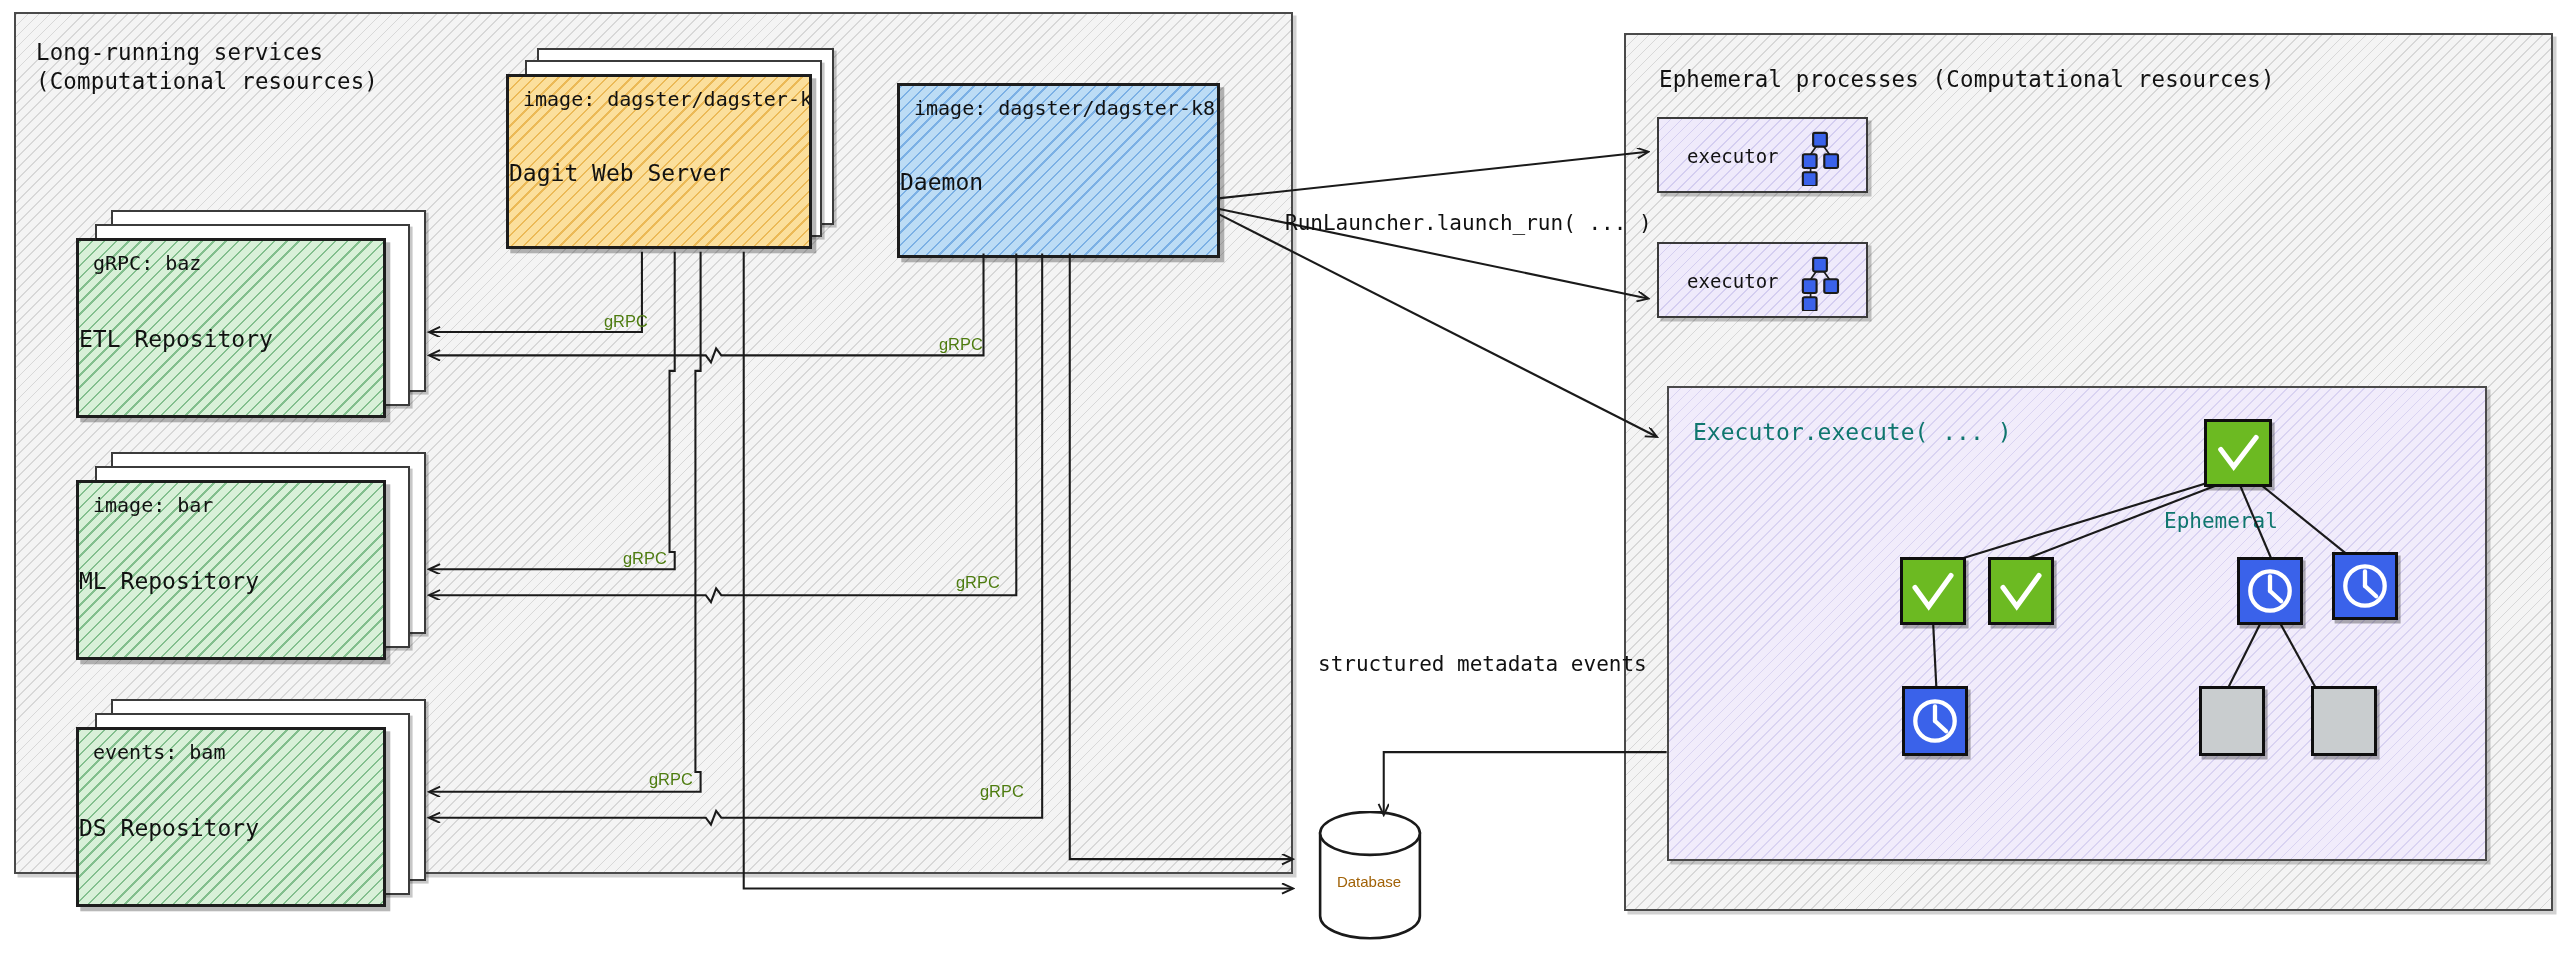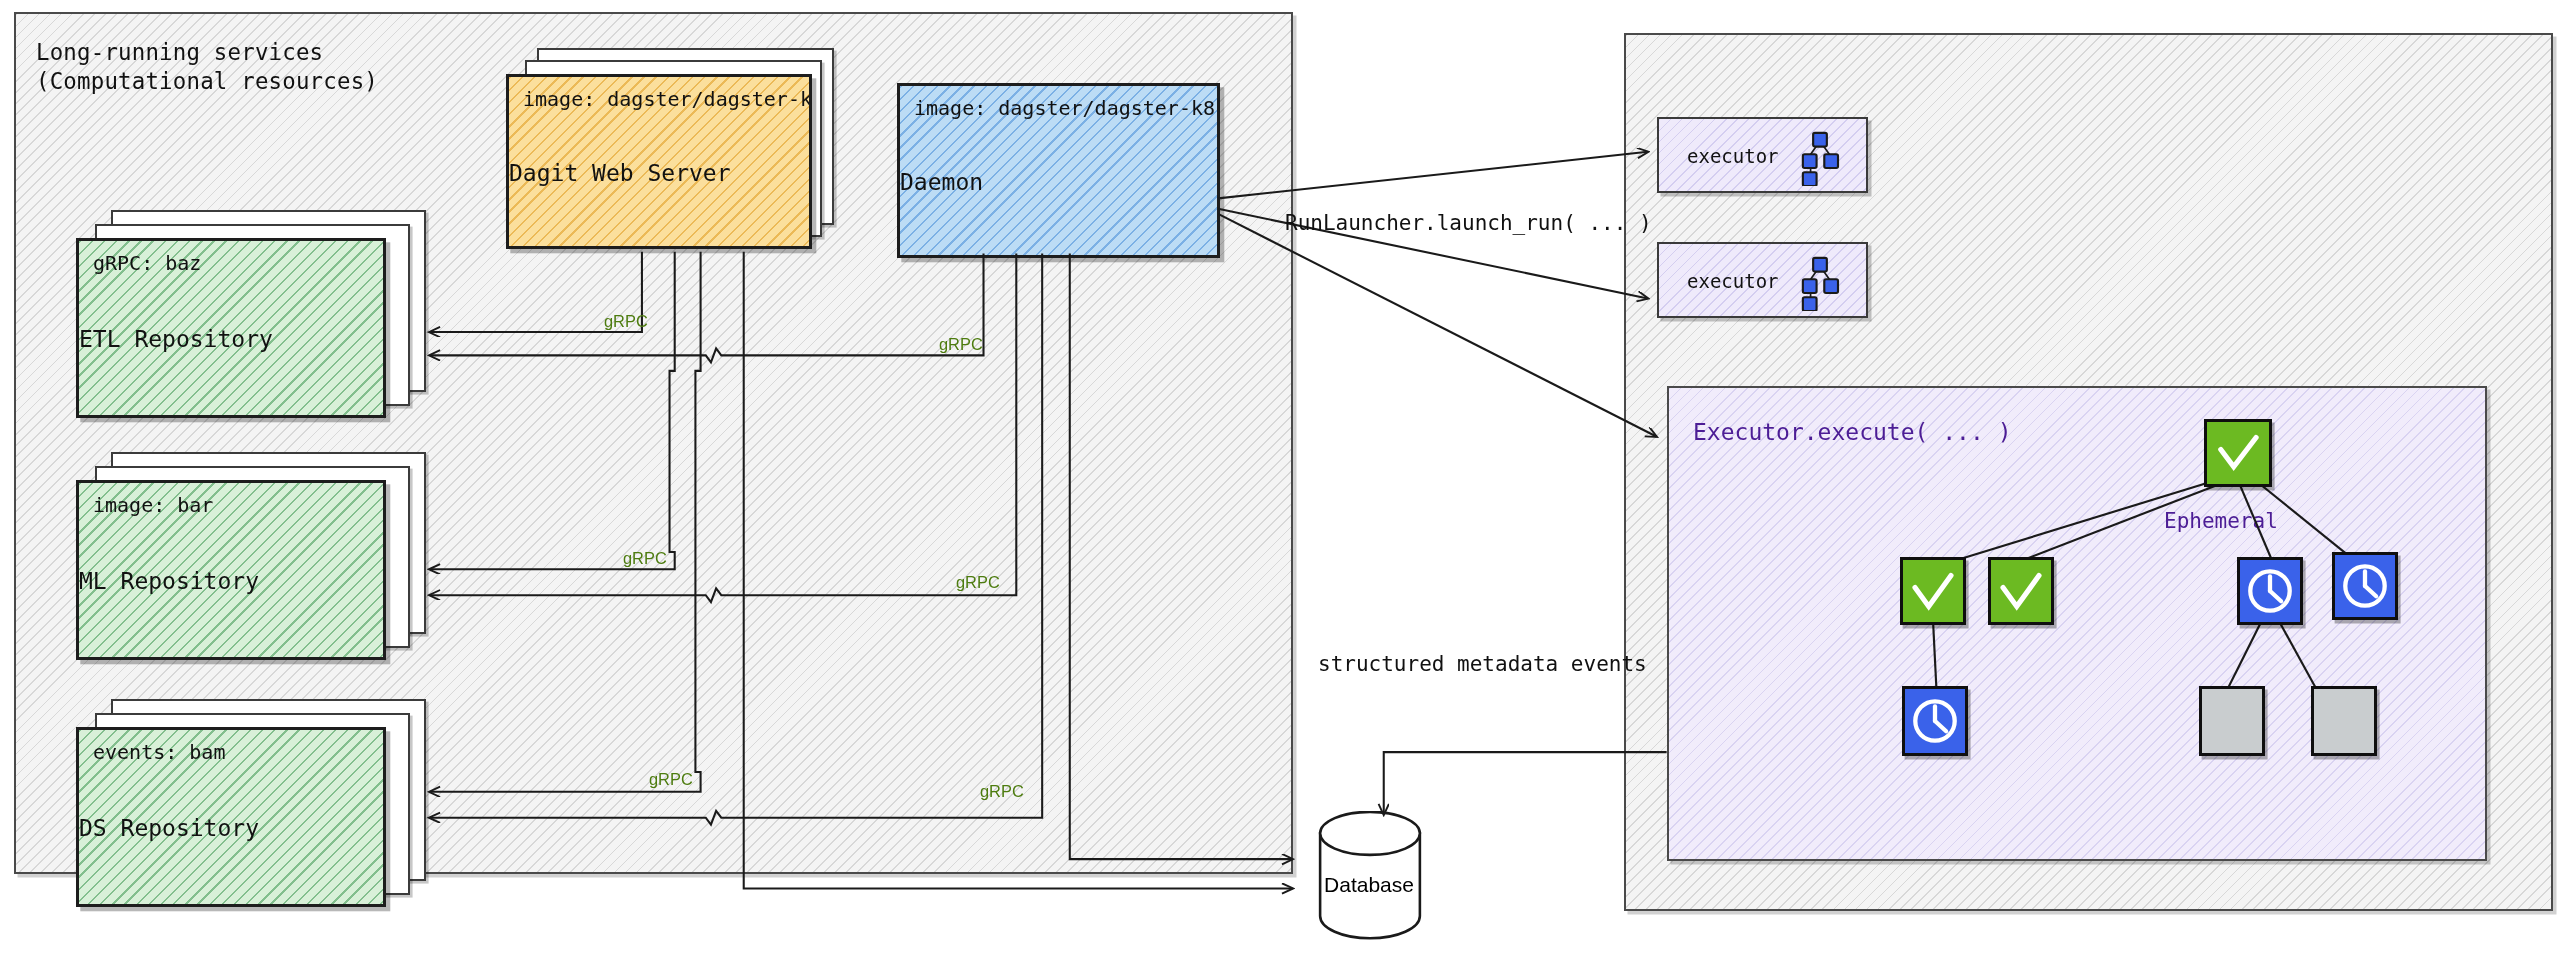--- a/index.html
+++ b/index.html
@@ -37,47 +37,48 @@
            box-shadow:3.5px 3.5px 0 rgba(0,0,0,.22);overflow:hidden;}
   .execbox .hatchv{position:absolute;inset:0;
      background-image:repeating-linear-gradient(135deg,rgba(150,140,215,.30) 0 1.3px,rgba(255,255,255,0) 1.3px 7.8px);}
   .execbox .etext{position:absolute;font-size:19px;color:#111;white-space:pre;}
 
   
   .runpanel{position:absolute;border:2.6px solid #4a4a4a;background:#f1ecfb;
             box-shadow:3.5px 3.5px 0 rgba(0,0,0,.20);overflow:hidden;}
   .runpanel .hatchv{position:absolute;inset:0;
      background-image:repeating-linear-gradient(135deg,rgba(150,140,215,.26) 0 1.3px,rgba(255,255,255,0) 1.3px 7.8px);}
-  .runpanel .rtext{position:absolute;font-size:23px;color:#4c1d95;white-space:pre;}
+  .runpanel .rtext{position:absolute;font-size:23px;color:#0f766e;white-space:pre;}
 
   
   .node{position:absolute;border:3.5px solid #0f0f0f;box-shadow:2.6px 3.5px 0 rgba(0,0,0,.30);}
   .node.green{background:#6cba22;}
   .node.blue{background:#3a62ea;}
   .node.gray{background:#c9cdcf;}
 
   
   .free{position:absolute;font-size:21px;color:#111;white-space:pre;}
   .grpc{position:absolute;font-family:"Liberation Sans",sans-serif;font-size:16.4px;color:#4d7c0f;white-space:pre;}
-  .dbtext{position:absolute;font-family:"Liberation Sans",sans-serif;font-size:21px;color:#000000;white-space:pre;}
+  .dbtext{position:absolute;font-family:"Liberation Sans",sans-serif;font-size:15px;color:#a16207;white-space:pre;}
 </style>
 </head>
 <body>
 
 <div id="stage" class="nosel">
 
   <div class="panel" style="left:14px;top:12px;width:1275px;height:858px;">
     <div class="hatch"></div>
   </div>
   <div class="panel-title" style="left:36px;top:38px;">Long-running services
 (Computational resources)</div>
 
   <div class="panel" style="left:1624px;top:33px;width:925px;height:874px;">
     <div class="hatch"></div>
   </div>
+  <div class="panel-title" style="left:1659px;top:65px;">Ephemeral processes (Computational resources)</div>
 
   <div class="stack" style="left:506px;top:48px;width:328px;height:207px;">
     <div class="sheet" style="left:31px;top:0px;width:293px;height:173px;"></div>
     <div class="sheet" style="left:19px;top:12px;width:293px;height:173px;"></div>
     <div class="front" style="left:0px;top:26px;width:300px;height:169px;">
       <div class="fill" style="background:#fbdf9c;"></div>
       <div class="hatcho"></div>
       <div class="img-label">image: dagster/dagster-k8s</div>
       <div class="ctr-label" style="top:83px;">Dagit Web Server</div>
     </div>

